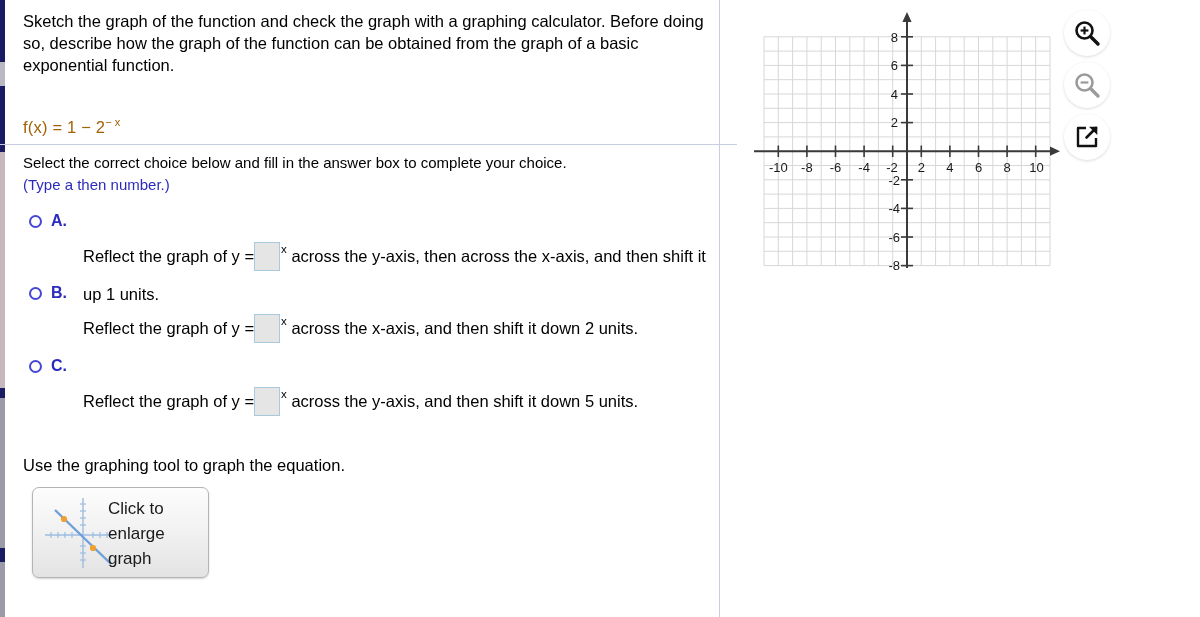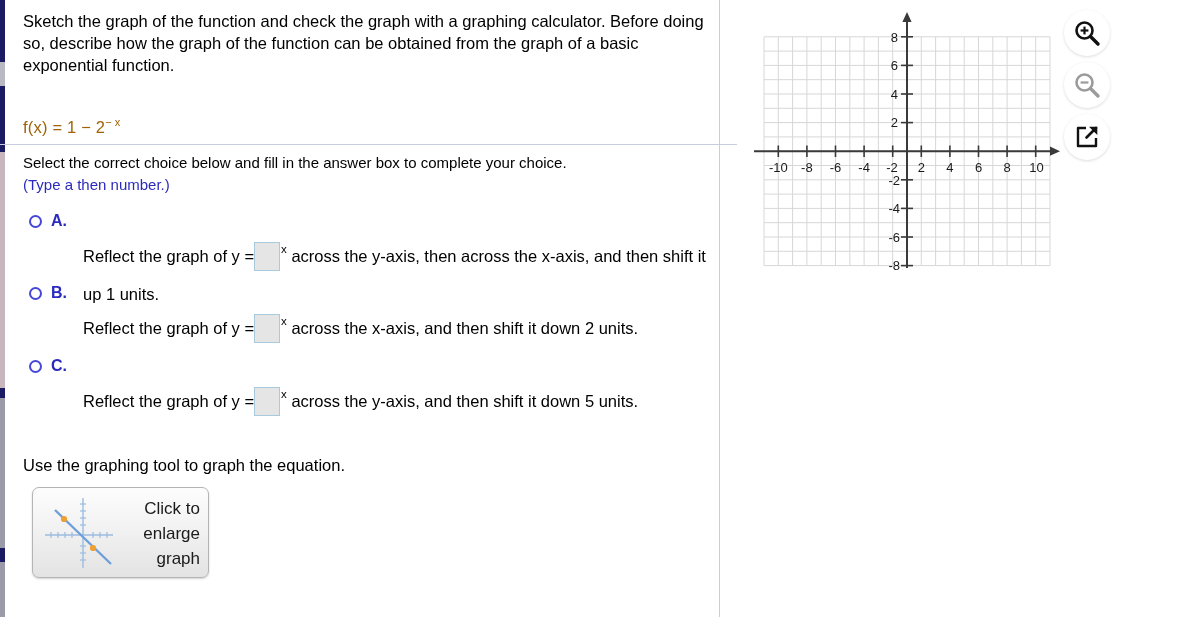--- a/index.html
+++ b/index.html
@@ -157,21 +157,21 @@
   }
   .thumb {
     position: absolute;
     left: 8px; top: 6px;
     width: 80px; height: 78px;
   }
   .btn-label {
     position: absolute;
     right: 8px; top: 8px;
     width: 92px;
-    text-align: right;
+    text-align: left;
     font-size: 17px;
     line-height: 25px;
     color: #1a1a1a;
   }
 
   
   .graph-wrap {
     position: absolute;
     left: 12px; top: 0;
     width: 330px; height: 270px;

